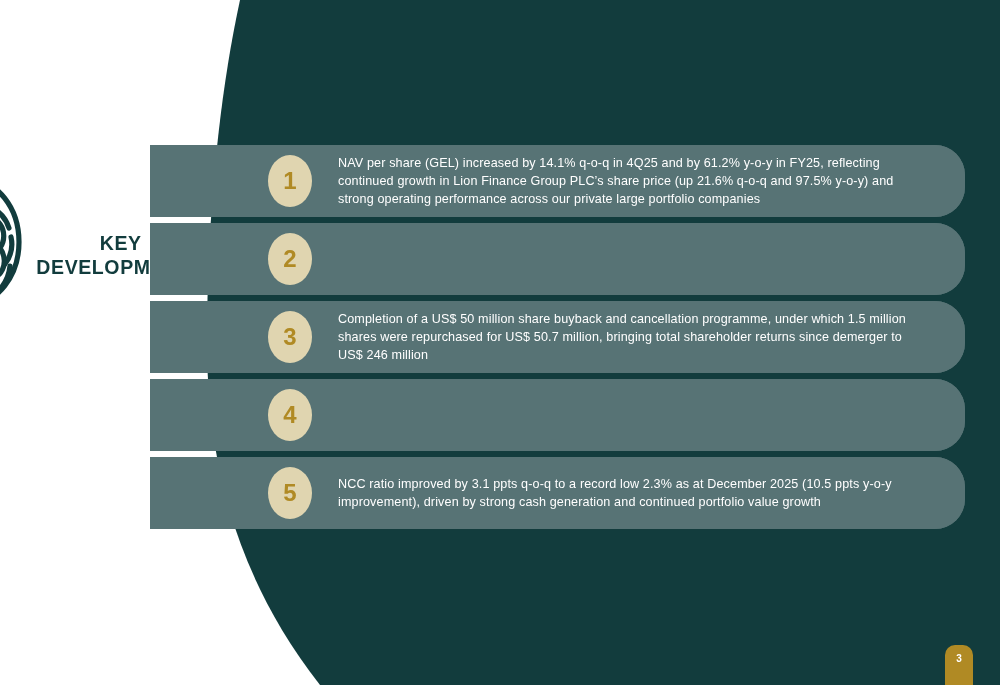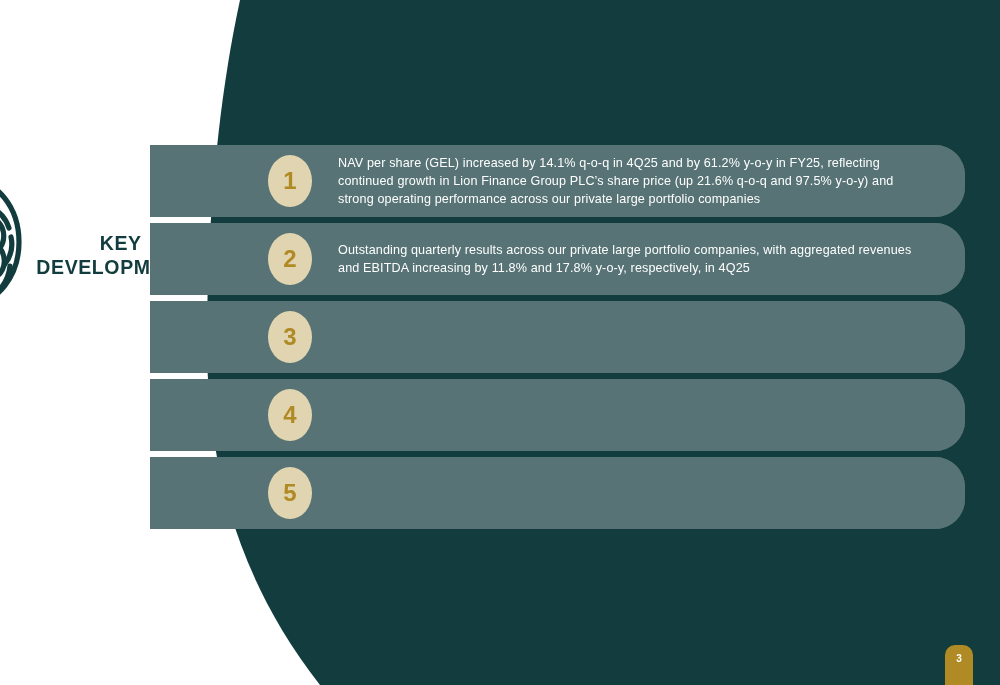--- a/index.html
+++ b/index.html
@@ -175,33 +175,34 @@
 
   <div class="bars">
 
     <div class="bar-row r1">
       <div class="badge">1</div>
       <div class="bar-text">NAV per share (GEL) increased by 14.1% q-o-q in 4Q25 and by 61.2% y-o-y in FY25, reflecting continued growth in Lion Finance Group PLC’s share price (up 21.6% q-o-q and 97.5% y-o-y) and strong operating performance across our private large portfolio companies</div>
     </div>
 
     <div class="bar-row r2">
       <div class="badge">2</div>
-      <div class="bar-text">Outstanding quarterly results across our private large portfolio companies, with aggregated revenues and EBITDA increasing by 11.8% and 17.8% y-o-y, respectively, in 4Q25</div>
     </div>
 
     <div class="bar-row r3">
       <div class="badge">3</div>
+      <div class="bar-text">Completion of a US$ 50 million share buyback and cancellation programme, under which 1.5 million shares were repurchased for US$ 50.7 million, bringing total shareholder returns since demerger to US$ 246 million</div>
     </div>
 
     <div class="bar-row r4">
       <div class="badge">4</div>
     </div>
 
     <div class="bar-row r5">
       <div class="badge">5</div>
+      <div class="bar-text">NCC ratio improved by 3.1 ppts q-o-q to a record low 2.3% as at December 2025 (10.5 ppts y-o-y improvement), driven by strong cash generation and continued portfolio value growth</div>
     </div>
 
   </div>
 
   <div class="page-tab">
     <span>3</span>
   </div>
 
 </div>
 

